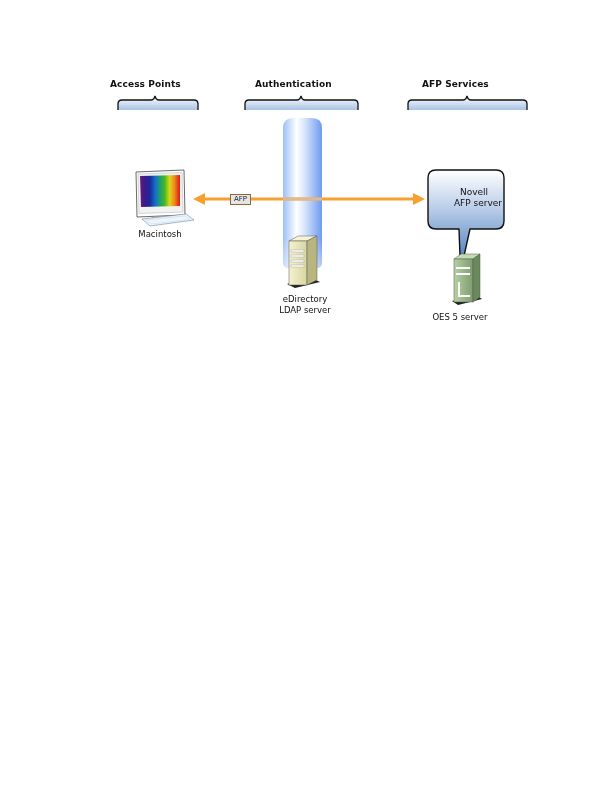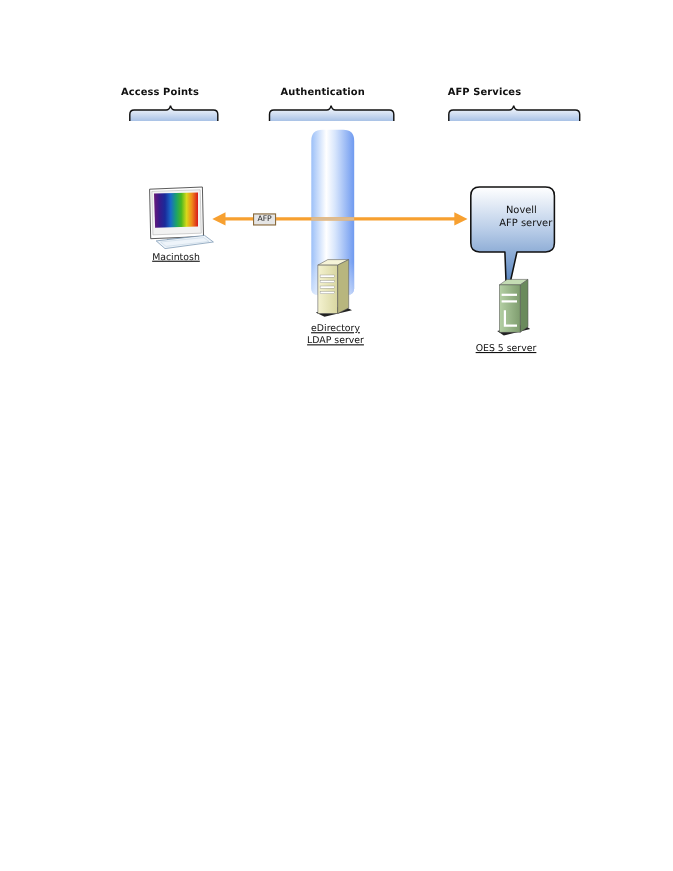--- a/index.html
+++ b/index.html
@@ -22,21 +22,20 @@
       white-space: nowrap;
       letter-spacing: 0.1px;
     }
     .lbl {
       position: absolute;
       font-size: 8.5px;
       color: #111;
       text-align: center;
       white-space: nowrap;
       line-height: 10px;
-      text-decoration: underline;
     }
     .bubble-text {
       position: absolute;
       font-size: 9px;
       color: #111;
       text-align: center;
       line-height: 11px;
       white-space: nowrap;
     }
     .afp-tag {
@@ -49,21 +48,21 @@
       padding: 0 3px;
       text-align: center;
     }
     svg { position: absolute; left: 0; top: 0; overflow: visible; }
   </style>
 </head>
 <body>
 
 <div class="hdr" style="left:110px; top:79px; width:90px;">Access Points</div>
 <div class="hdr" style="left:255px; top:79px; width:95px;">Authentication</div>
-<div class="hdr" style="left:407px; top:79px; width:95px;">AFP Services</div>
+<div class="hdr" style="left:422px; top:79px; width:95px;">AFP Services</div>
 
 <svg width="612" height="792">
   <defs>
     <linearGradient id="bracketGrad" x1="0" y1="0" x2="0" y2="1">
       <stop offset="0" stop-color="#ffffff"></stop>
       <stop offset="1" stop-color="#a9c2e6"></stop>
     </linearGradient>
     <linearGradient id="authGrad" x1="0" y1="0" x2="1" y2="0">
       <stop offset="0" stop-color="#9cc0f8"></stop>
       <stop offset="0.35" stop-color="#ffffff"></stop>

